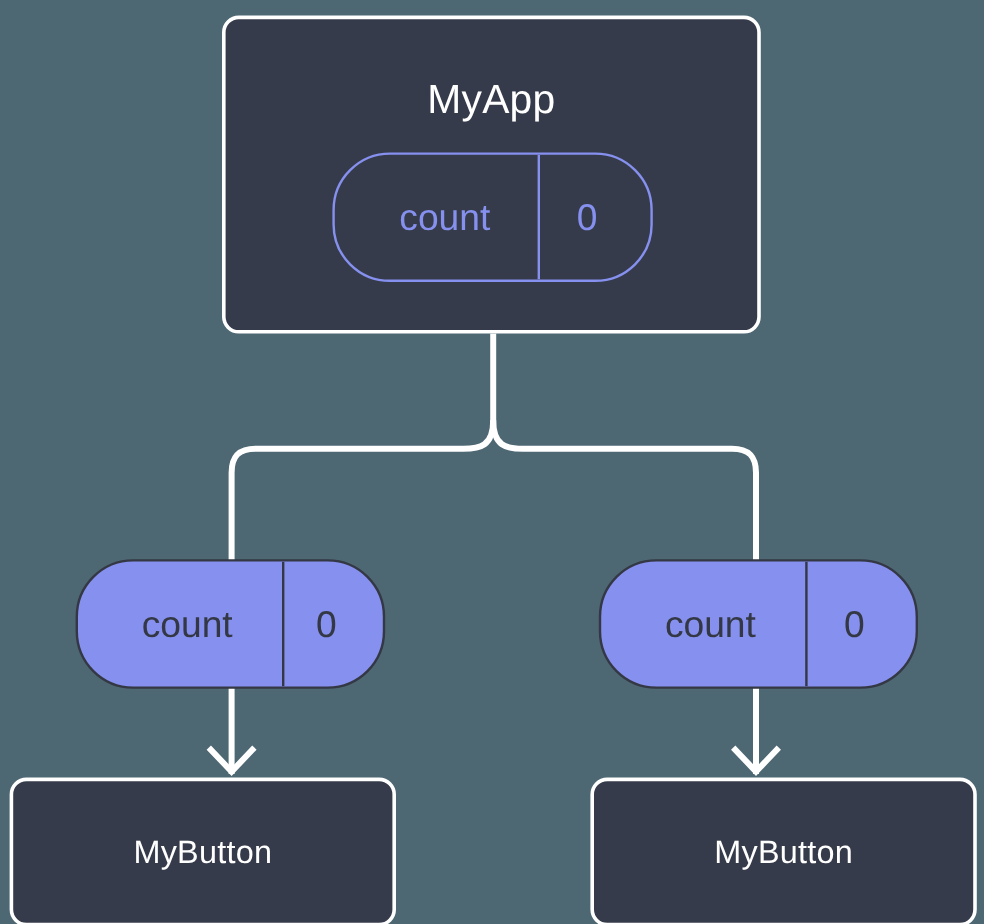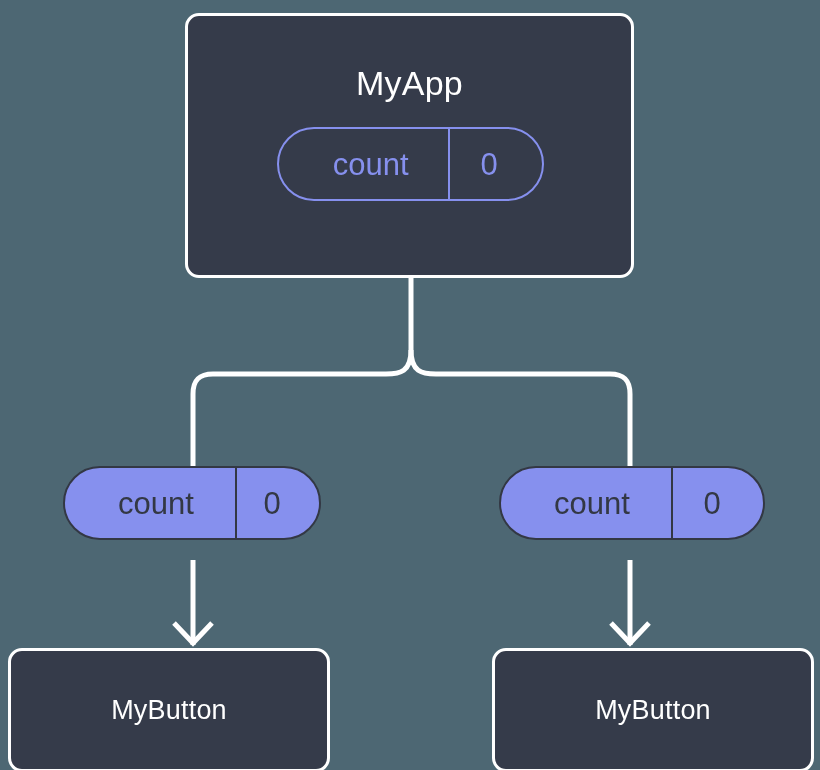--- a/index.html
+++ b/index.html
@@ -68,21 +68,21 @@
     z-index: 3;
   }
   #leaf-card-left  { left: 8px;   top: 648px; }
   #leaf-card-right { left: 492px; top: 648px; }
   .leaf-card .node-title { font-size: 27px; }
 
   
   .state-pill {
     position: absolute;
     box-sizing: border-box;
-    height: 74px;
+    height: 108px;
     border-radius: 48px;
     display: flex;
     align-items: stretch;
     overflow: hidden;
     z-index: 5;
   }
   .pill-key, .pill-val {
     display: flex;
     align-items: center;
     justify-content: center;

